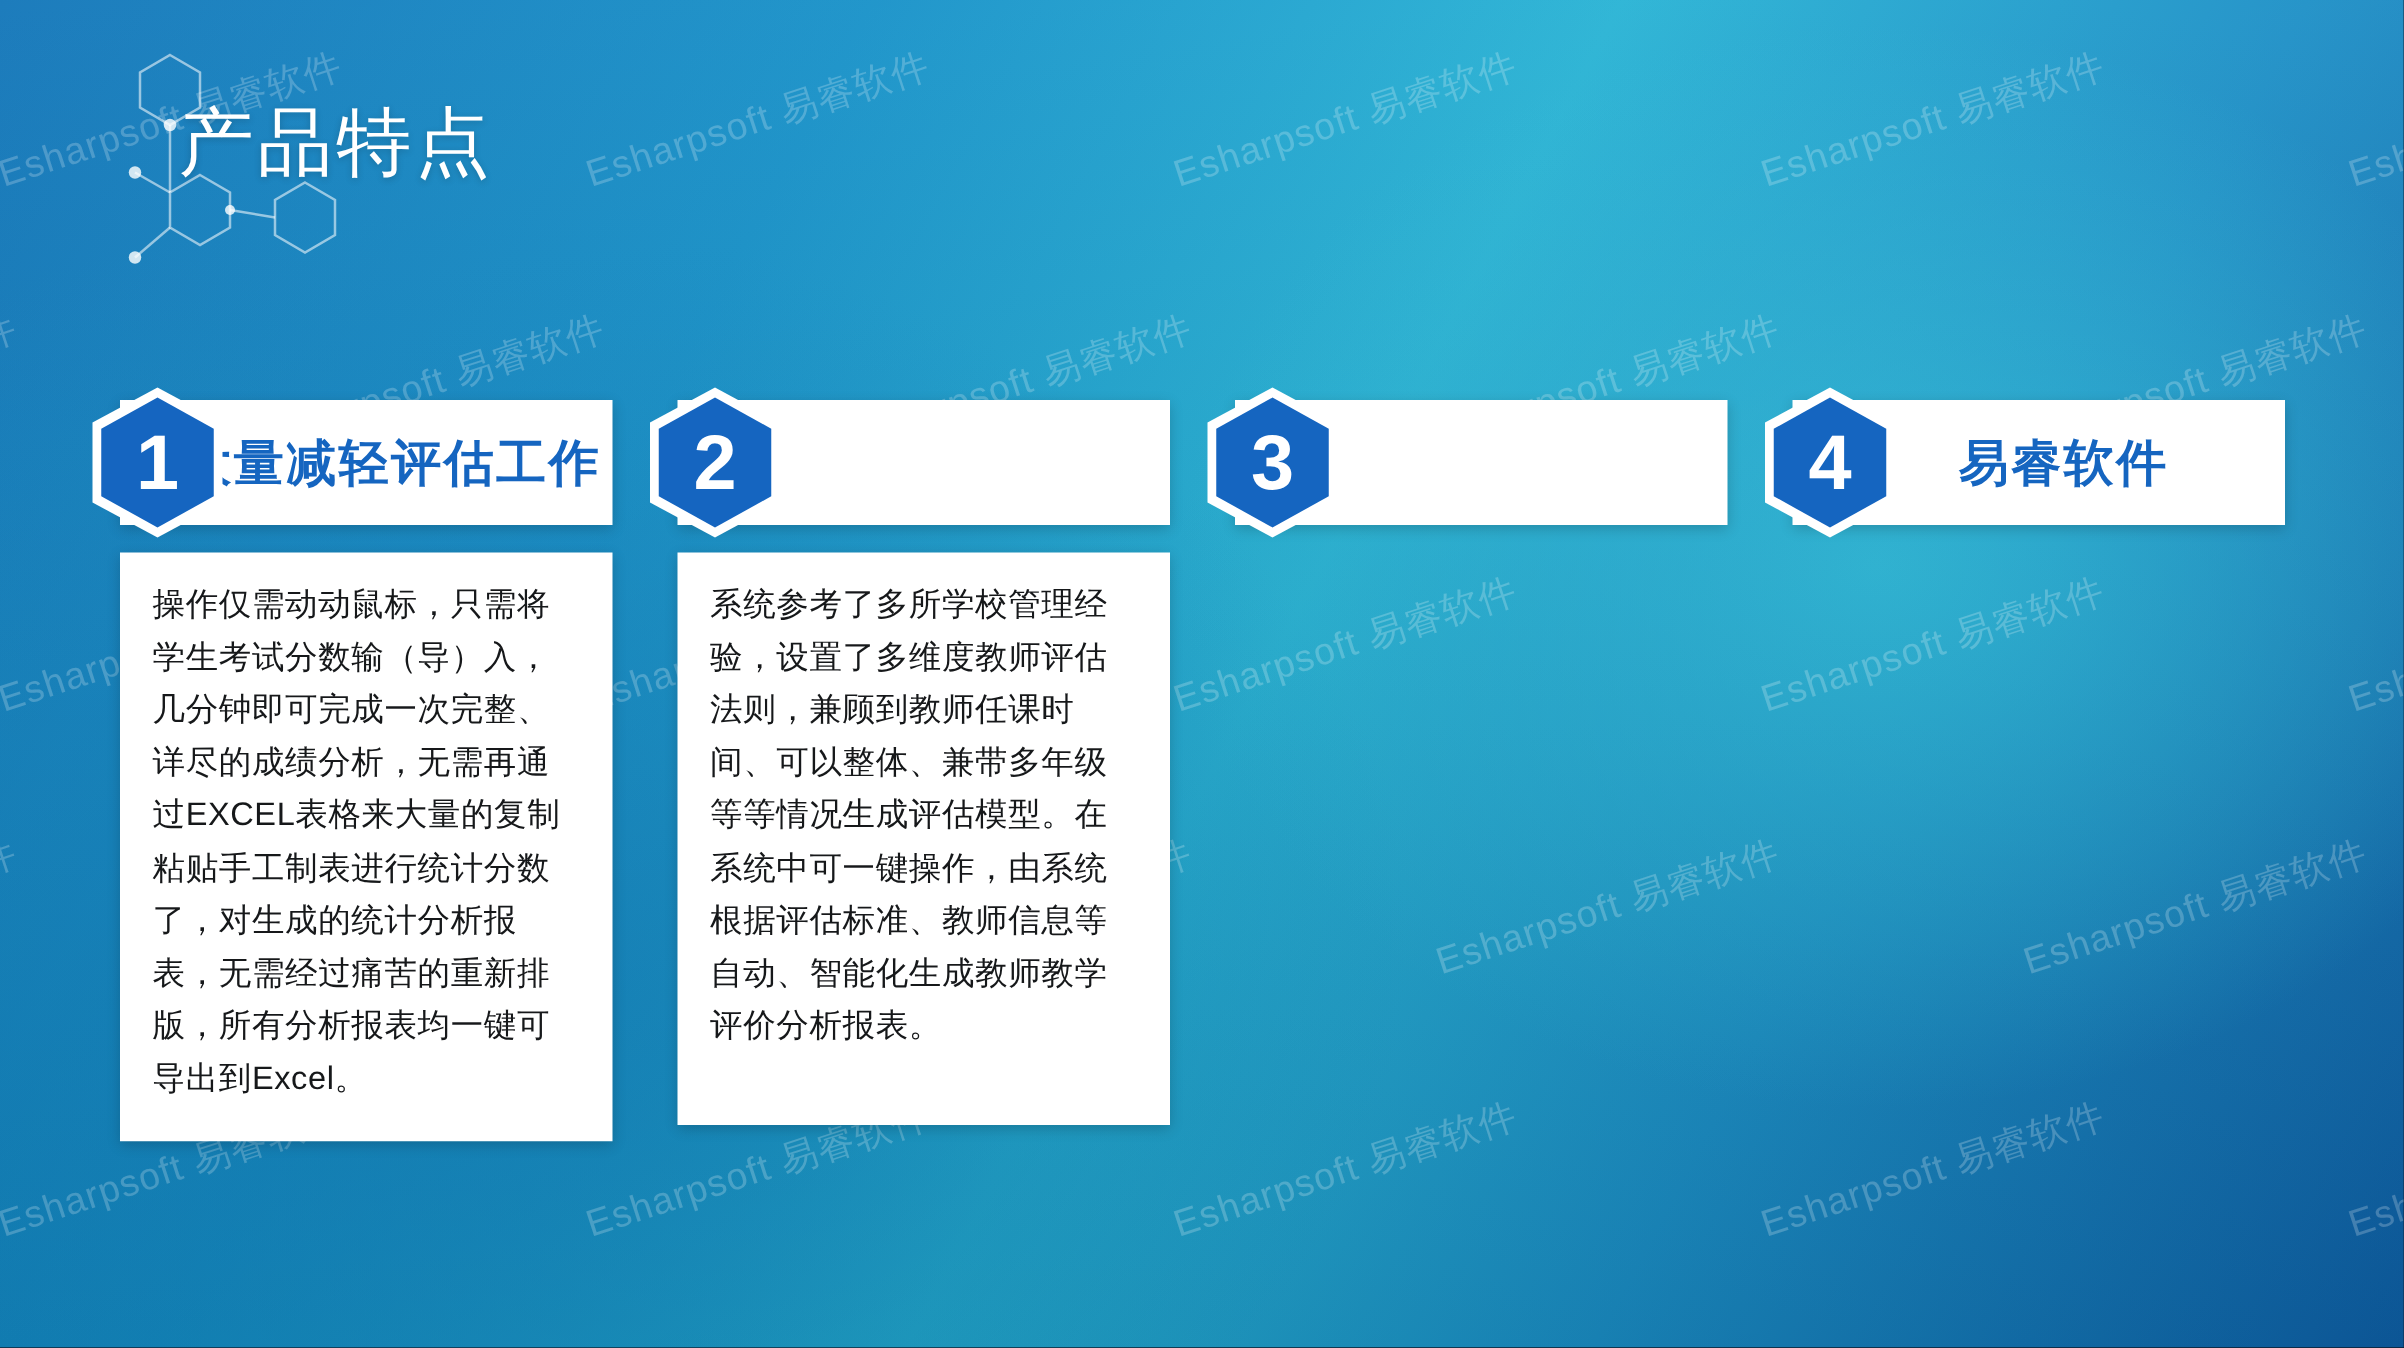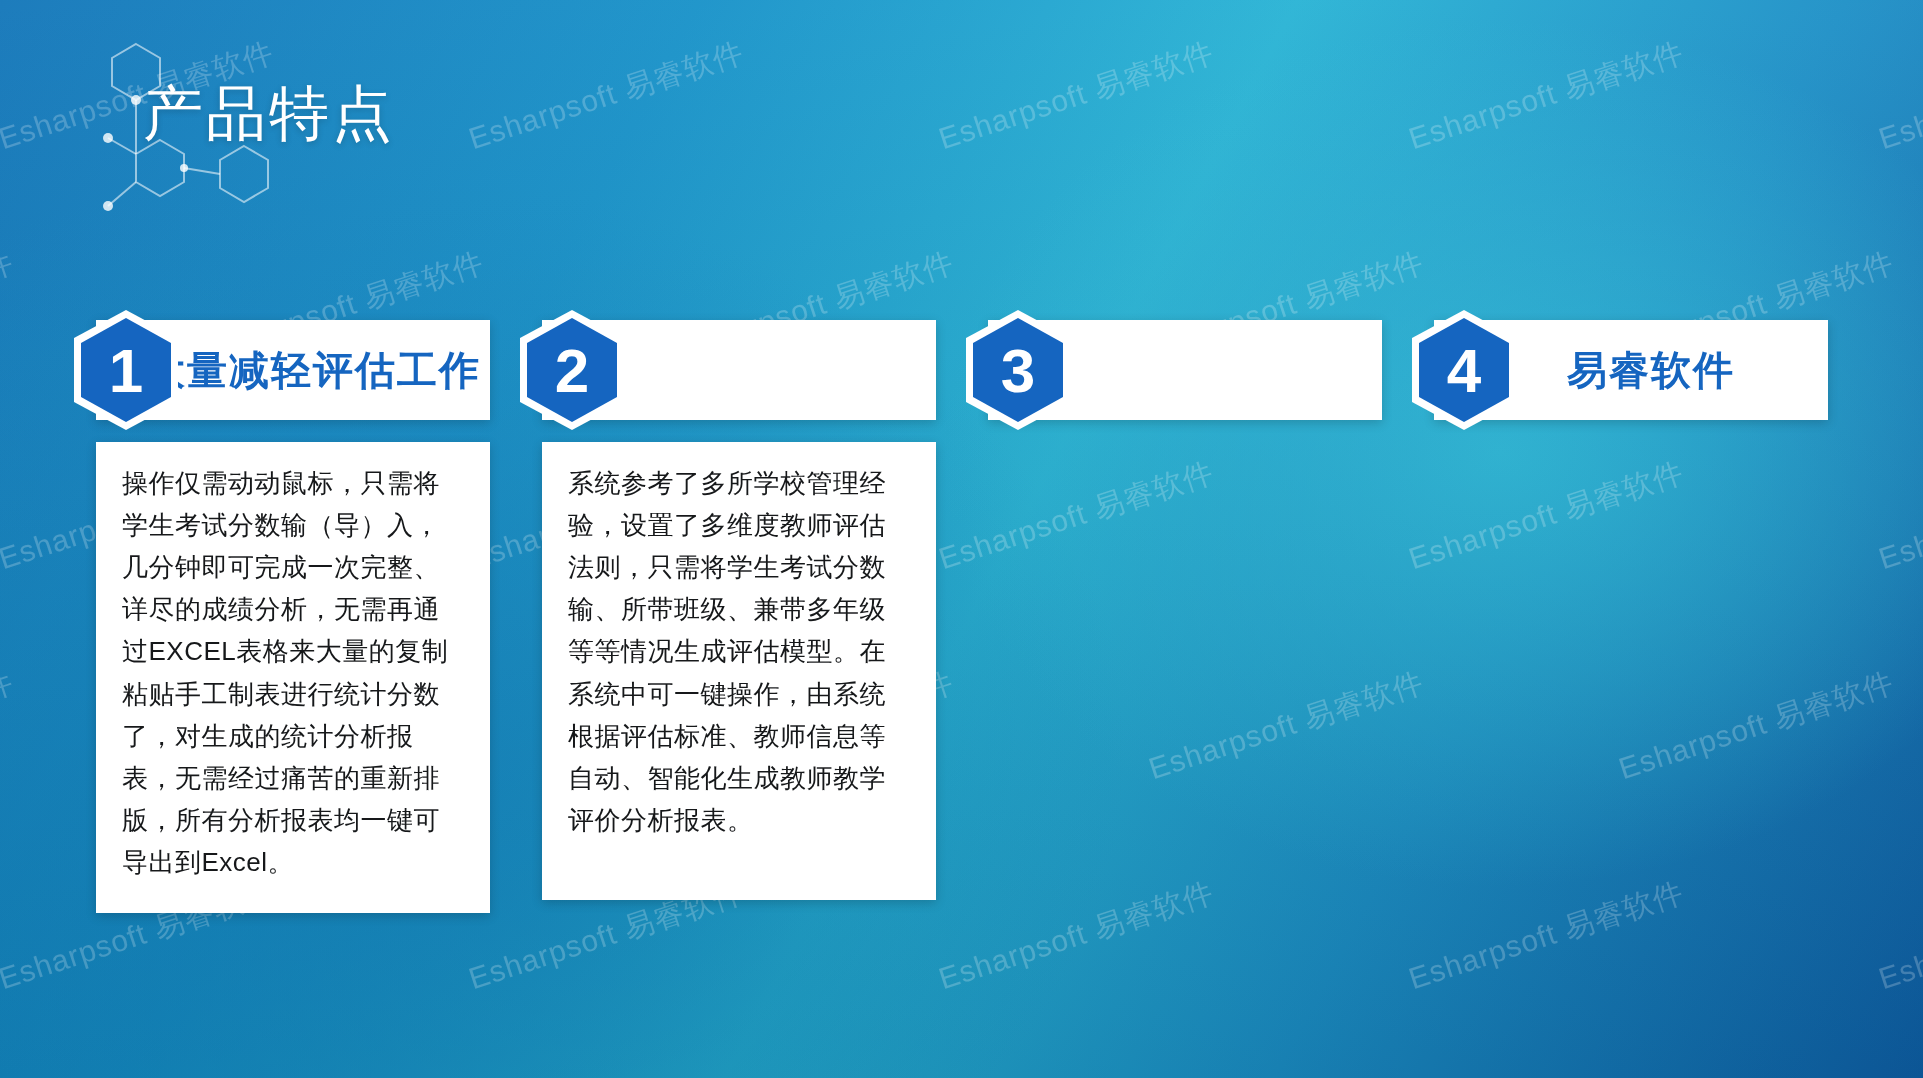--- a/index.html
+++ b/index.html
@@ -182,21 +182,21 @@
       <div class="card-head">
         <svg class="hex" viewBox="0 0 116 128">
           <polygon points="58,4 110,32 110,96 58,124 6,96 6,32" fill="#ffffff"></polygon>
           <polygon points="58,12 103,37 103,91 58,116 13,91 13,37" fill="#1565c0"></polygon>
         </svg>
         <div class="hex">
           <span class="num">2</span>
         </div>
       </div>
       <div class="card-body">
-        <div class="card-text">系统参考了多所学校管理经验，设置了多维度教师评估法则，只需将学生考试分数输、所带班级、兼带多年级等等情况生成评估模型。在系统中可一键操作，由系统根据评估标准、教师信息等自动、智能化生成教师教学评价分析报表。</div>
+        <div class="card-text">系统参考了多所学校管理经验，设置了多维度教师评估法则，兼顾到教师任课时间、可以整体、兼带多年级等等情况生成评估模型。在系统中可一键操作，由系统根据评估标准、教师信息等自动、智能化生成教师教学评价分析报表。</div>
       </div>
     </div>
 
     <div class="card">
       <div class="card-head">
         <svg class="hex" viewBox="0 0 116 128">
           <polygon points="58,4 110,32 110,96 58,124 6,96 6,32" fill="#ffffff"></polygon>
           <polygon points="58,12 103,37 103,91 58,116 13,91 13,37" fill="#1565c0"></polygon>
         </svg>
         <div class="hex">

